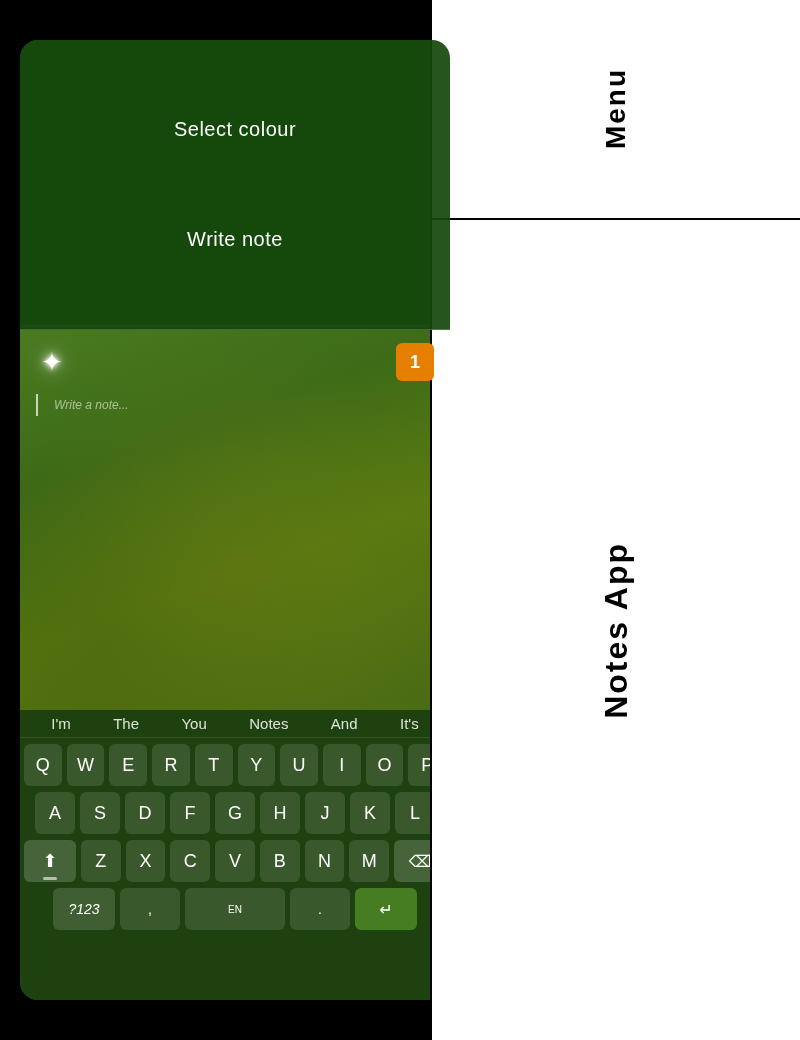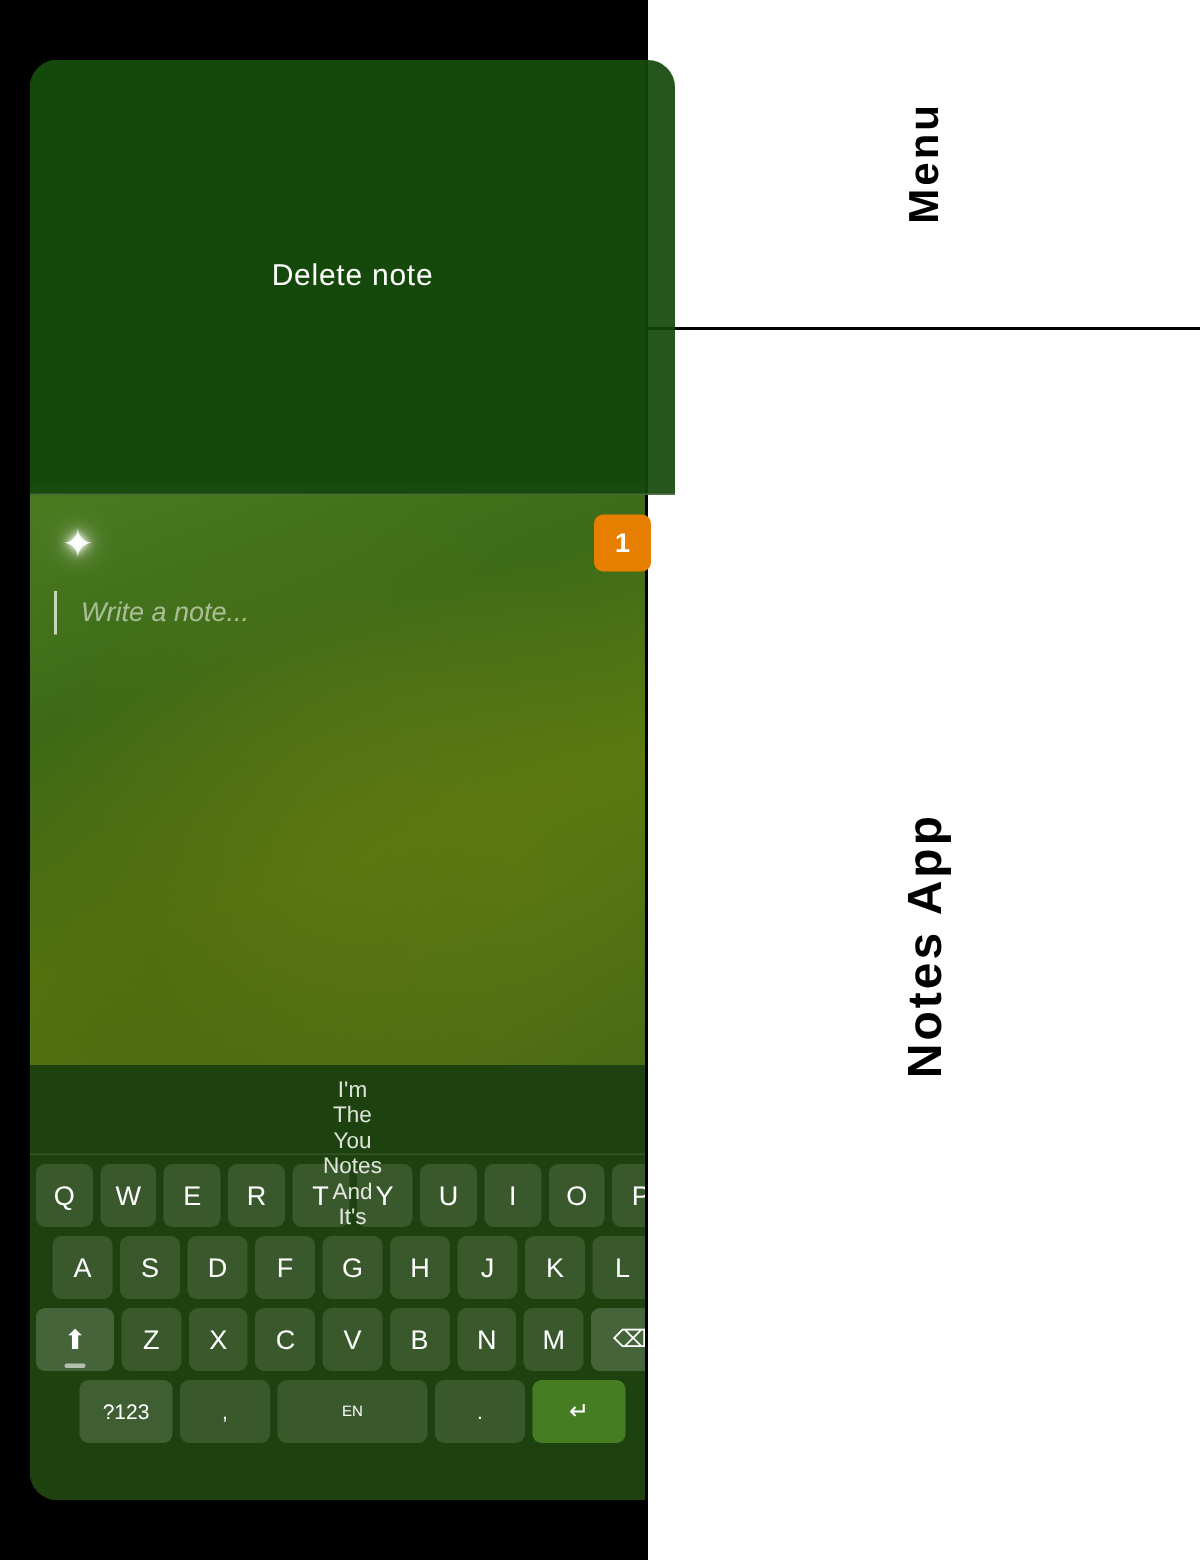--- a/index.html
+++ b/index.html
@@ -160,21 +160,21 @@
       display: flex;
       align-items: center;
       justify-content: center;
     }
 
     .note-input {
       position: relative;
       z-index: 2;
       padding: 4px 16px;
       color: rgba(255,255,255,0.55);
-      font-size: 18px;
+      font-size: 12px;
       font-style: italic;
       border-left: 2px solid rgba(255,255,255,0.7);
       margin-left: 16px;
     }
 
     
     .keyboard-area {
       position: absolute;
       top: 670px;
       left: 0;
@@ -182,22 +182,21 @@
       height: 290px;
       background: rgba(30, 65, 15, 0.95);
     }
 
     .suggestions-row {
       display: flex;
       align-items: center;
       justify-content: space-around;
       padding: 8px 10px;
       border-bottom: 1px solid rgba(255,255,255,0.1);
-      height: 60px;
-      flex-direction: column;
+      height: 28px;
     }
 
     .suggestion {
       color: rgba(255,255,255,0.85);
       font-size: 15px;
       padding: 0 8px;
     }
 
     .key-rows {
       padding: 6px 4px 0;
@@ -251,20 +250,21 @@
       max-width: 62px;
       min-width: 58px;
       font-size: 16px;
     }
 
     .key.num-key {
       background: rgba(255,255,255,0.15);
       max-width: 62px;
       min-width: 58px;
       font-size: 14px;
+      font-style: italic;
     }
 
     .key.lang-key {
       background: rgba(255,255,255,0.12);
       max-width: 100px;
       min-width: 95px;
       font-size: 10px;
     }
 
     .divider-line {
@@ -288,21 +288,22 @@
       background: rgba(255,255,255,0.6);
       border-radius: 2px;
     }
   </style>
 </head>
 <body>
 
 <div class="phone">
 
   <div class="menu-overlay">
-    <div class="menu-item">Delete note</div>
+    <div class="menu-item">Select colour</div>
+    <div class="menu-item">Write note</div>
   </div>
 
   <div class="divider-line"></div>
 
   <div class="note-area">
     <div class="note-bg-pattern"></div>
     <div class="note-header">
       <div class="note-sparkle">
         <div class="sparkle-icon"></div>
       </div>

